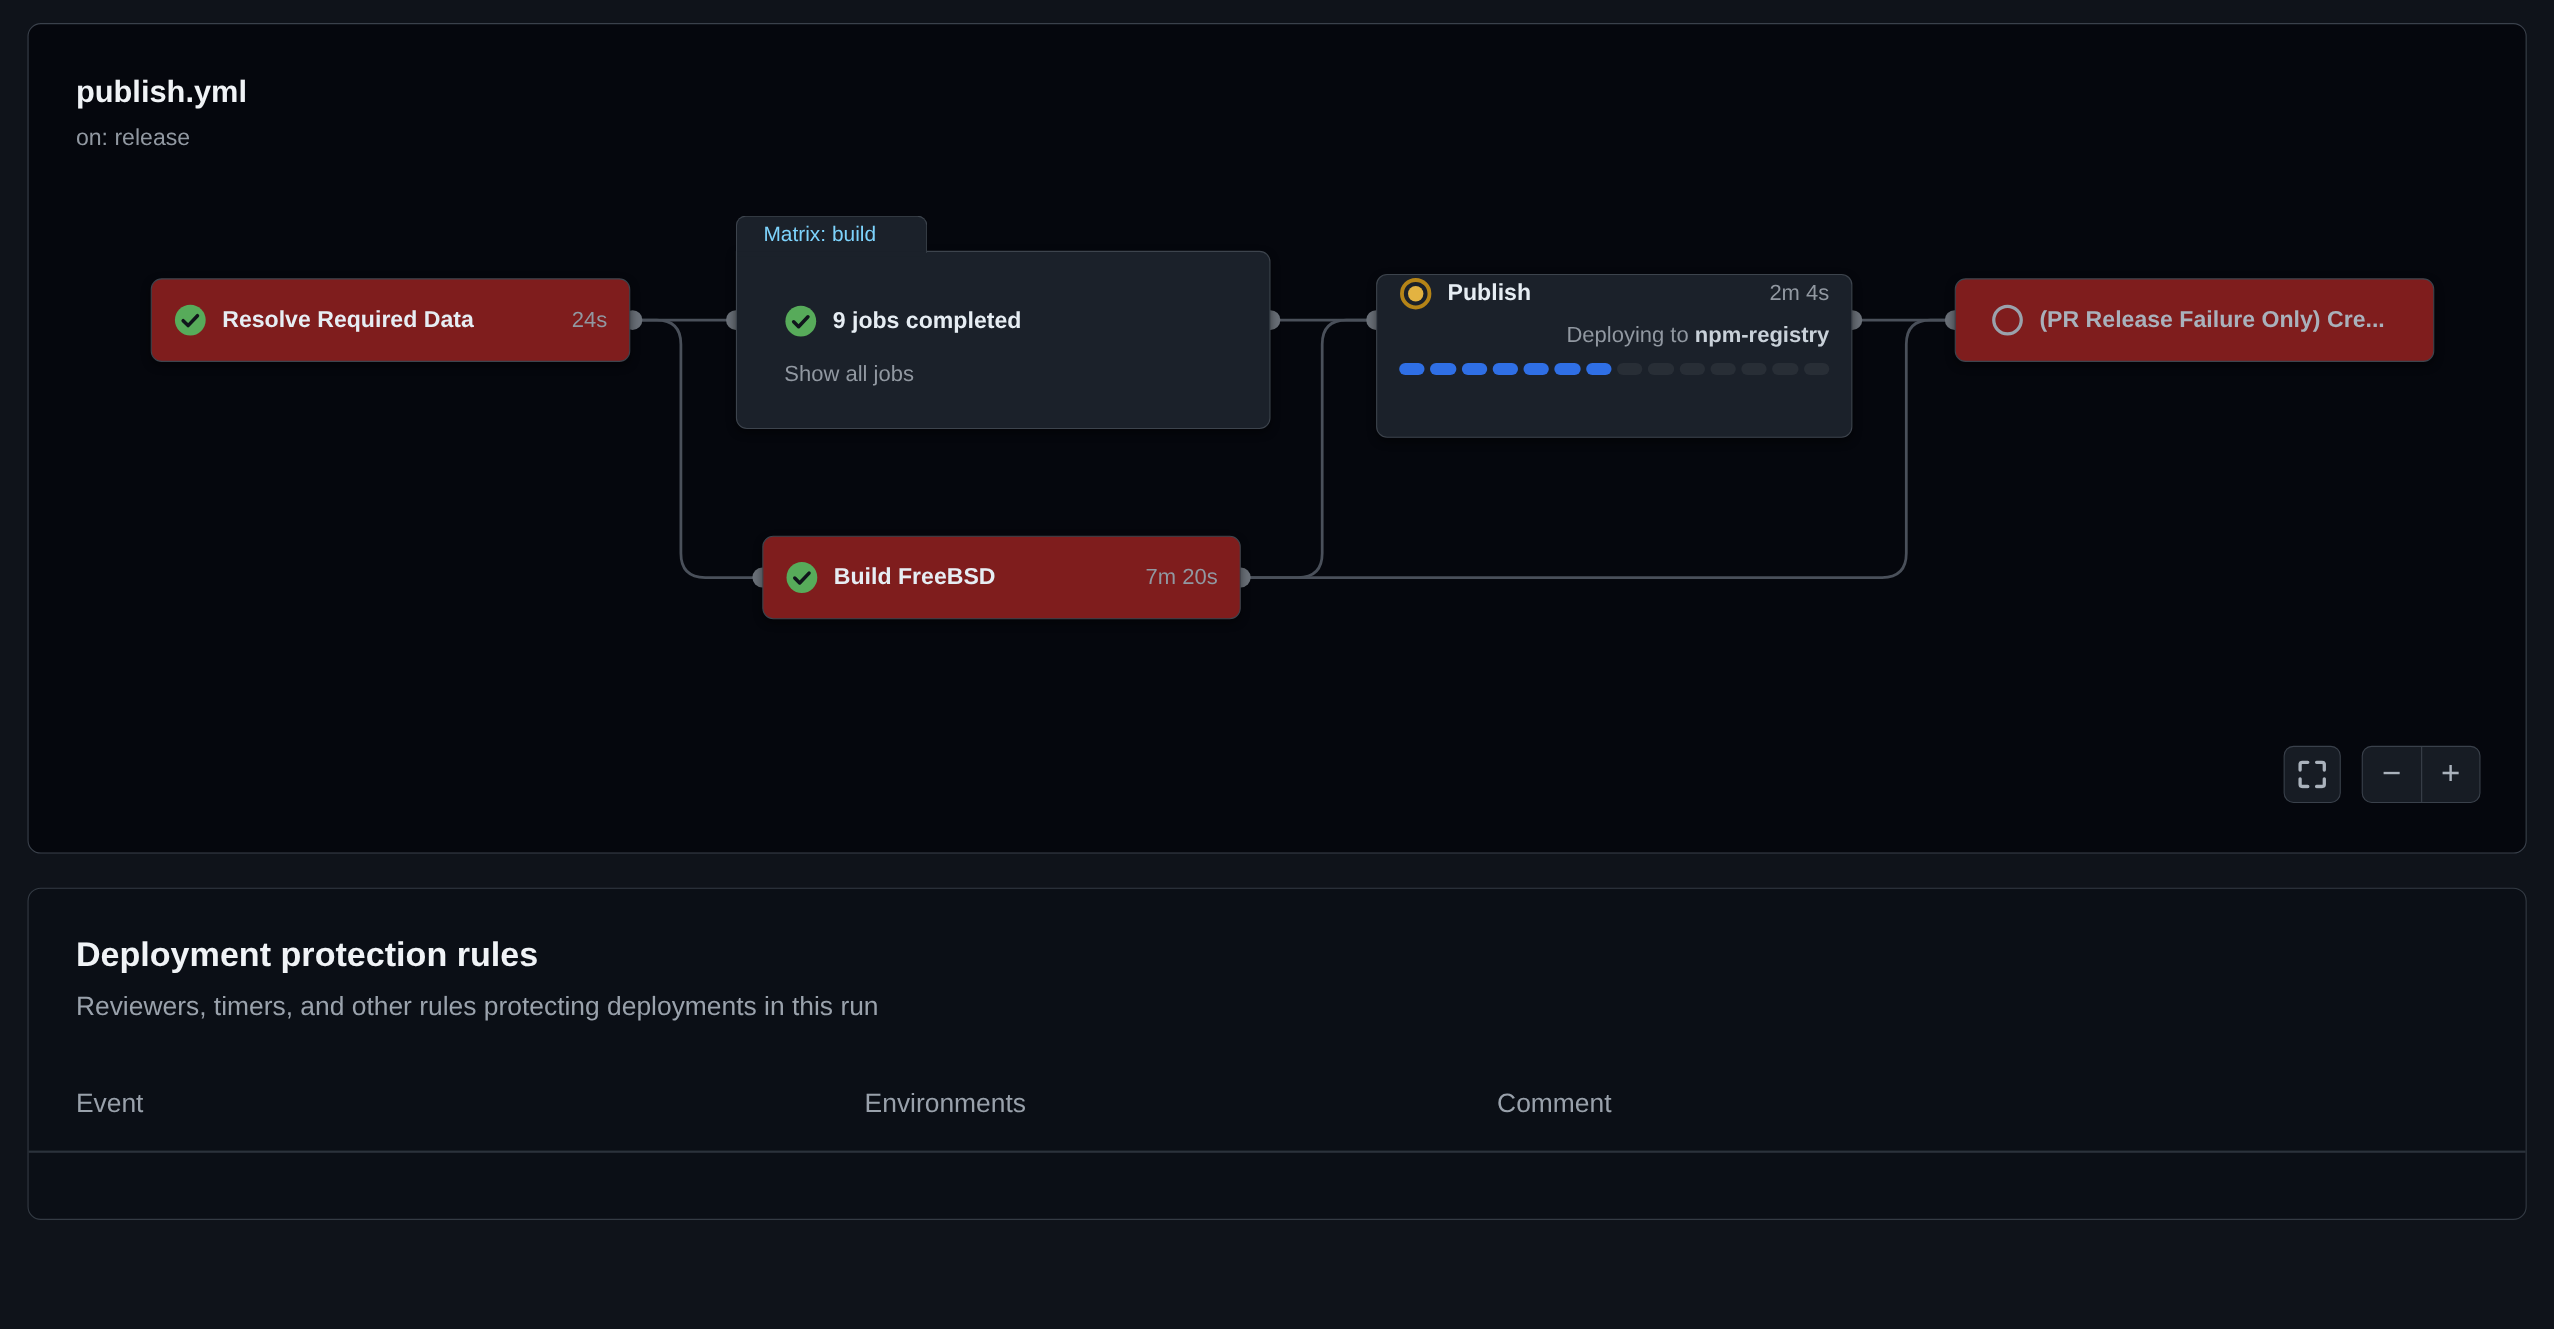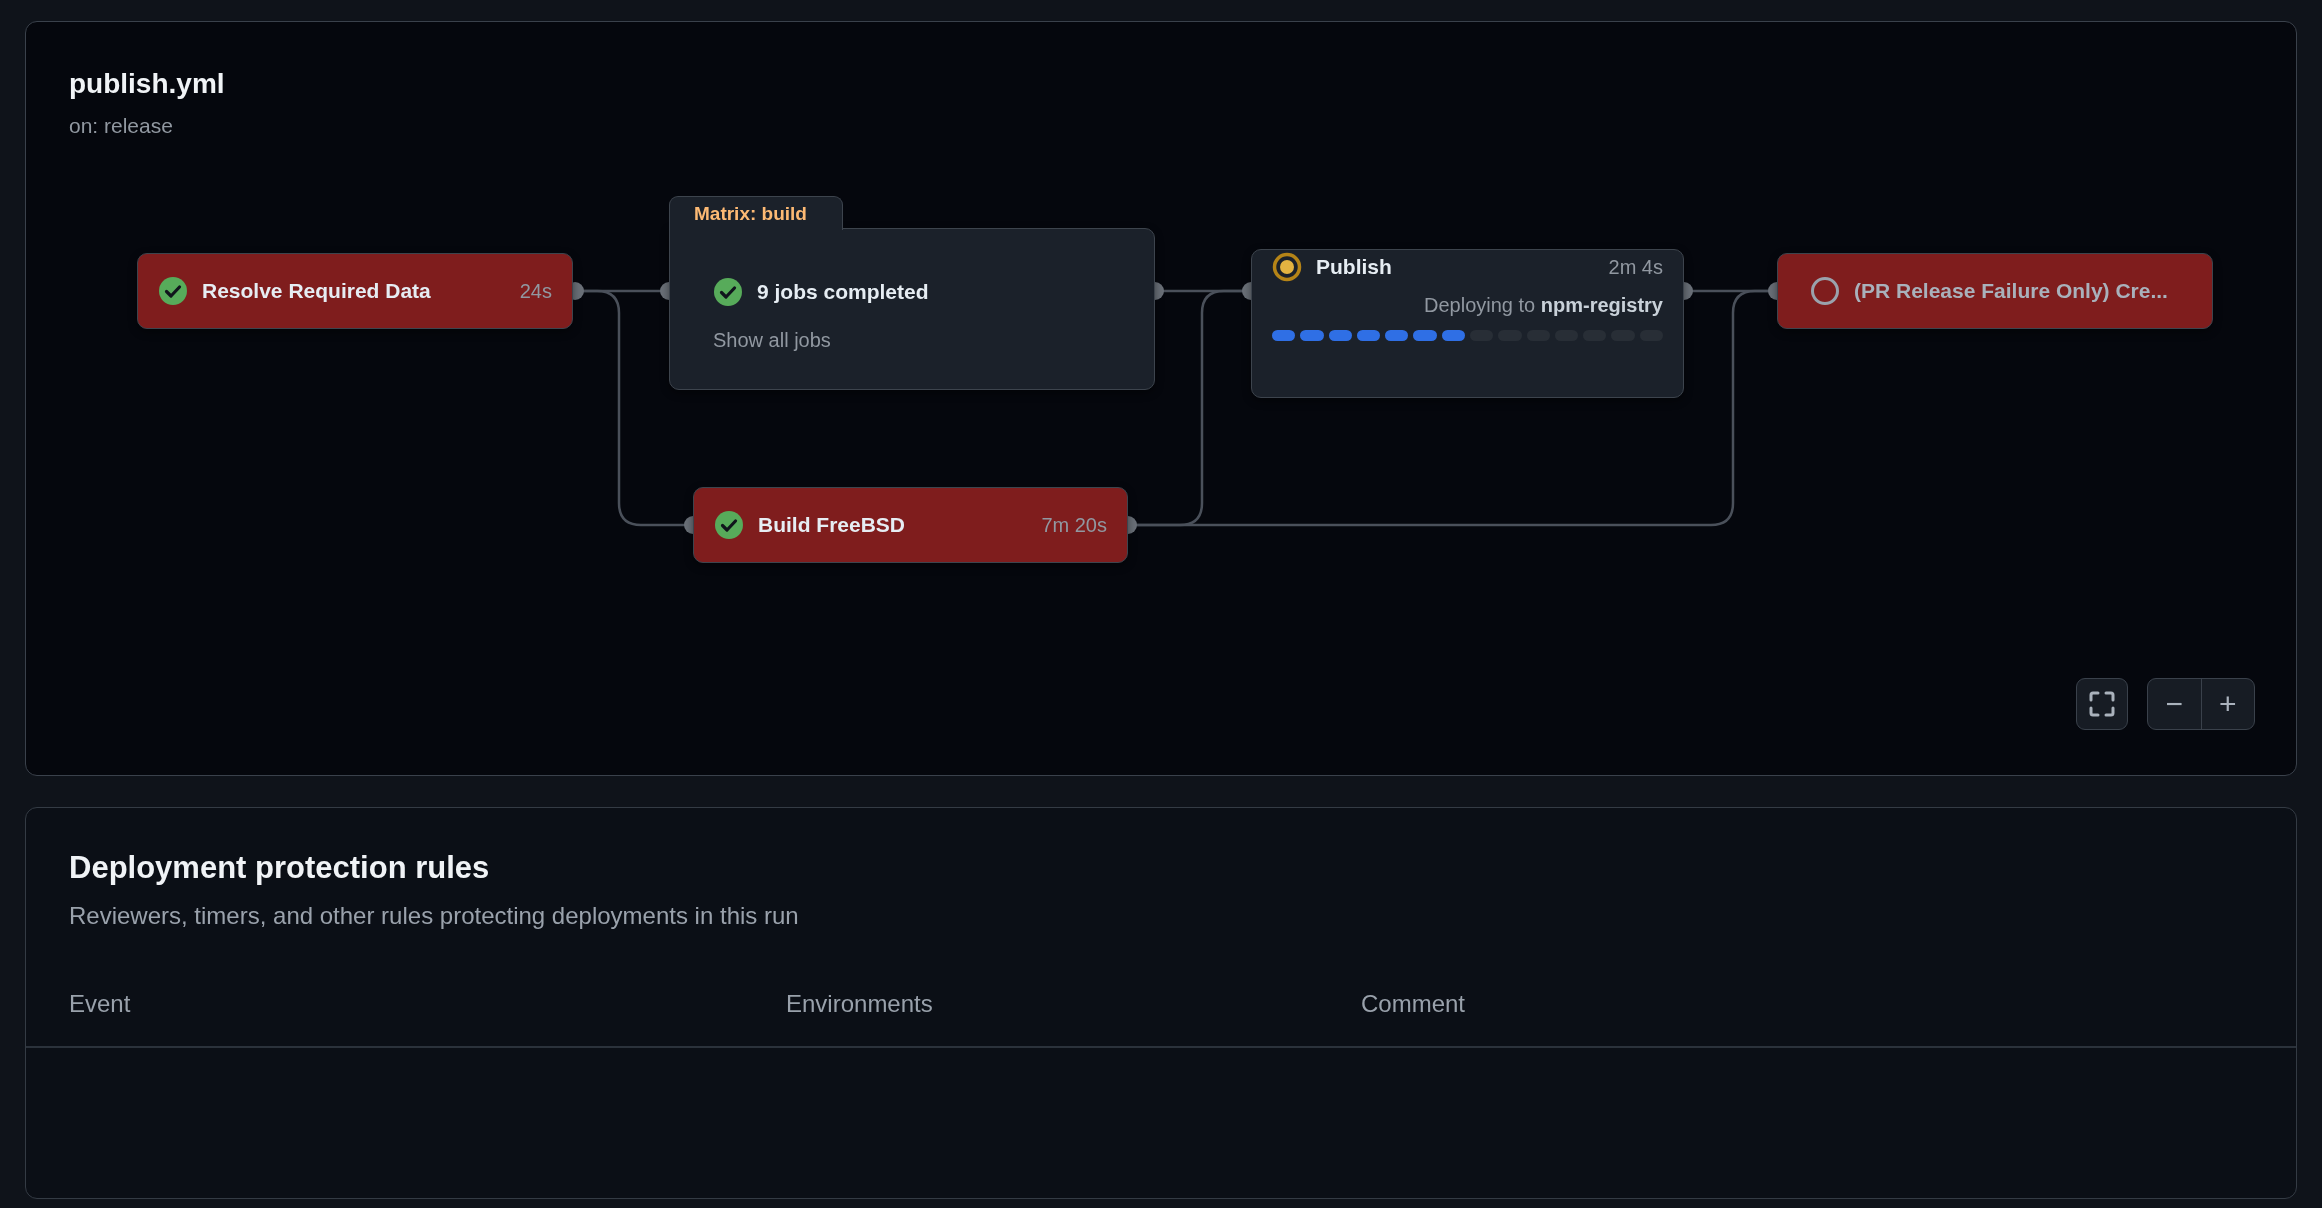--- a/index.html
+++ b/index.html
@@ -20,21 +20,21 @@
   .node-label { font-size:21px; font-weight:600; color:#e6edf3; white-space:nowrap; }
   .node-dur   { margin-left:auto; font-size:20px; color:#9198a1; white-space:nowrap; }
   .muted-label { color:#a9b1bb; }
 
   .status-icon { width:30px; height:30px; flex:0 0 auto; display:block; }
 
   
   .matrix-tab  { position:absolute; left:669px; top:196px; width:174px; height:34px;
                  background:#1b212a; border:1.5px solid #3d444d; border-bottom:none;
                  border-radius:9px 9px 0 0; display:flex; align-items:center; padding:0 24px; z-index:3; }
-  .matrix-tab-label { font-size:19px; font-weight:700; color:#fdba74; }
+  .matrix-tab-label { font-size:19px; font-weight:400; color:#7dd3fc; }
   .matrix-body { position:absolute; left:669px; top:228px; width:486px; height:162px;
                  background:#1b212a; border:1.5px solid #3d444d; border-radius:0 10px 10px 10px;
                  box-shadow:0 3px 8px rgba(0,0,0,.45); z-index:2; }
   .matrix-tab::after { content:""; position:absolute; left:0; right:0; bottom:-3px; height:4px; background:#1b212a; }
   .matrix-row1 { position:absolute; left:43px; top:48px; display:flex; align-items:center; gap:14px; }
   .matrix-link { position:absolute; left:43px; top:100px; font-size:20px; color:#9198a1; cursor:pointer; }
 
   
   .node-col { position:absolute; left:1251px; top:249px; width:433px; height:149px;
               background:#1b212a; border:1.5px solid #3d444d; border-radius:10px;
@@ -51,21 +51,21 @@
   .ctrl-btn { position:absolute; background:#171c24; border:1.5px solid #3a414b; border-radius:9px;
               display:flex; align-items:center; justify-content:center; color:#aab2bc; cursor:pointer; }
   .fullscreen-btn { left:2076px; top:678px; width:52px; height:52px; }
   .zoom-group { position:absolute; left:2147px; top:678px; width:108px; height:52px;
                 background:#171c24; border:1.5px solid #3a414b; border-radius:9px; display:flex; }
   .zoom-half { flex:1; display:flex; align-items:center; justify-content:center;
                font-size:30px; color:#aab2bc; cursor:pointer; }
   .zoom-half:first-child { border-right:1.5px solid #3a414b; }
 
   
-  .prot-panel { position:absolute; left:25px; top:807px; width:2272px; height:392px;
+  .prot-panel { position:absolute; left:25px; top:807px; width:2272px; height:302px;
                 background:#0b0f16; border:1.5px solid #343b44; border-radius:12px;padding-left:24px; }
   .prot-title { position:absolute; left:43px; top:42px; font-size:31px; font-weight:bold; color:#f0f3f6; }
   .prot-sub   { position:absolute; left:43px; top:94px; font-size:24px; color:#9aa2ac; }
   .col-head { position:absolute; top:182px; font-size:24px; color:#99a1ab; }
   .col-event { left:43px; } .col-env { left:760px; } .col-comment { left:1335px; }
   .prot-divider { position:absolute; left:0; right:0; top:238px; height:1.5px; background:#2b323b; }
   .prot-row { position:absolute; left:0; right:0; top:239.5px; bottom:0; background:#12161e;
               border-radius:0 0 10px 10px; }
   .avatar { position:absolute; left:43px; top:29px; width:82px; height:82px; border-radius:50%;
             background:radial-gradient(circle at 42% 32%, #e9d5b0 0%, #c3a173 26%, #6b5540 55%, #241f19 85%);

